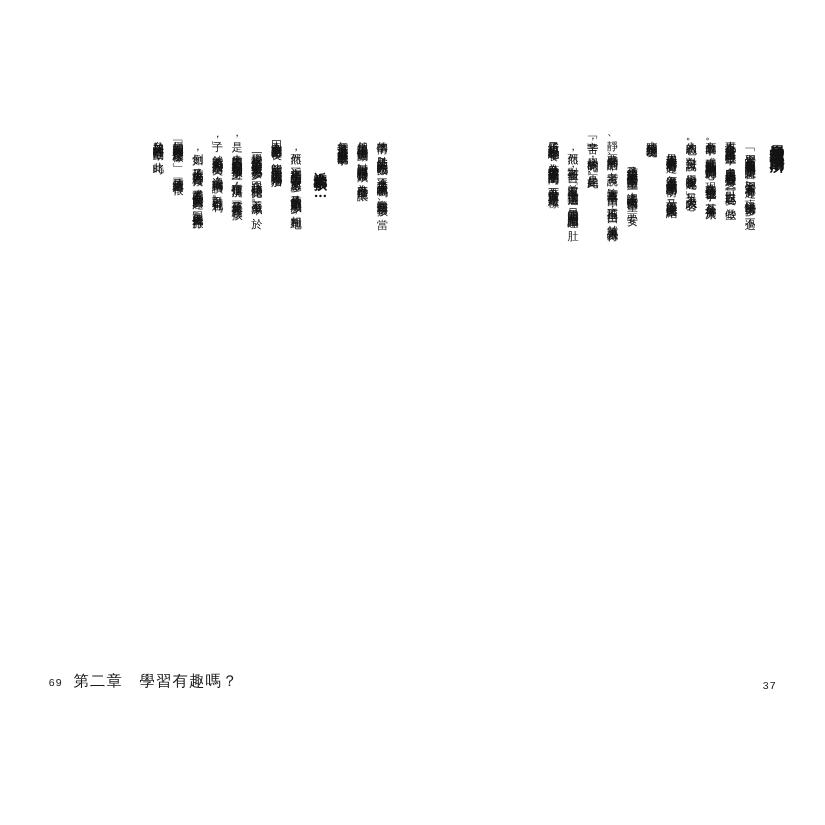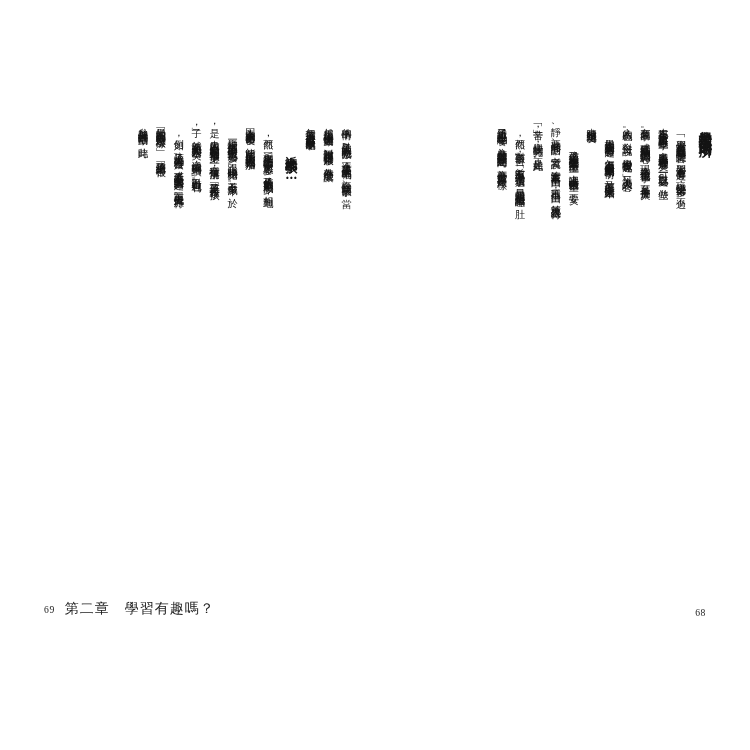--- a/index.html
+++ b/index.html
@@ -72,25 +72,25 @@
     padding-top: 26px;
   }
   .col.indent {
     padding-top: 11px;
   }
   .col.indent2 {
     padding-top: 22px;
   }
   .folio {
     position: absolute;
-    bottom: 132px;
+    bottom: 121px;
     font-size: 9.4px;
     color: #1a1a1a;
     letter-spacing: 0.6px;
-    font-family: Liberation Serif, serif;
+    font-family: Liberation Mono, monospace;
     white-space: nowrap;
     margin-top: 28px;
   }
   .folio-left {
     left: 44px;
     display: flex;
     align-items: baseline;
     gap: 10px;
   }
   .folio-right {
@@ -148,17 +148,17 @@
       <div class="col indent">例如，孩子被大人帶去賞櫻，或者為了配合家人的興趣，跟著去兜風旅行。</div>
       <div class="col">如果被問到「覺得怎麼樣？」，孩子總是回答「很</div>
       <div class="col">參加父母的嗜好活動。此時，</div>
     </div>
 
     <div class="folio folio-left">
       <span class="num">69</span>
       <span class="chap">第二章　學習有趣嗎？</span>
     </div>
     <div class="folio folio-right">
-      <span class="num">68</span>
+      <span class="num">37</span>
     </div>
 
   </div>
 </div>
 
 </body></html>

